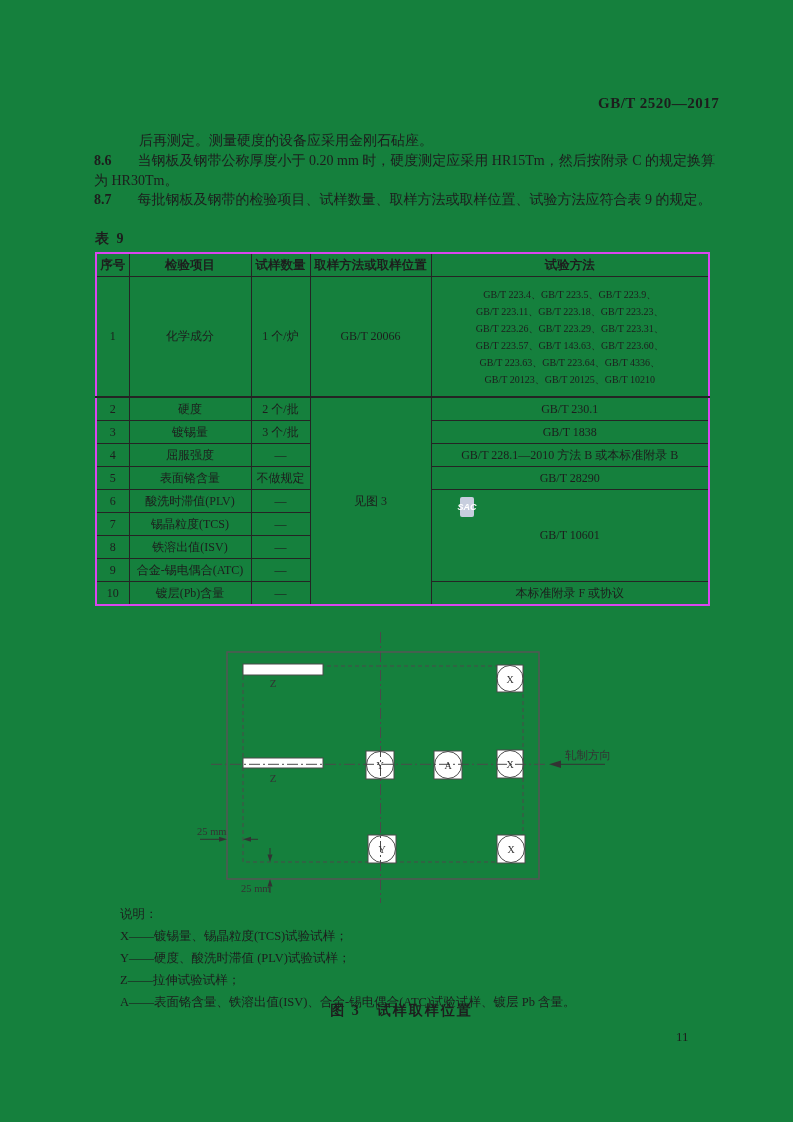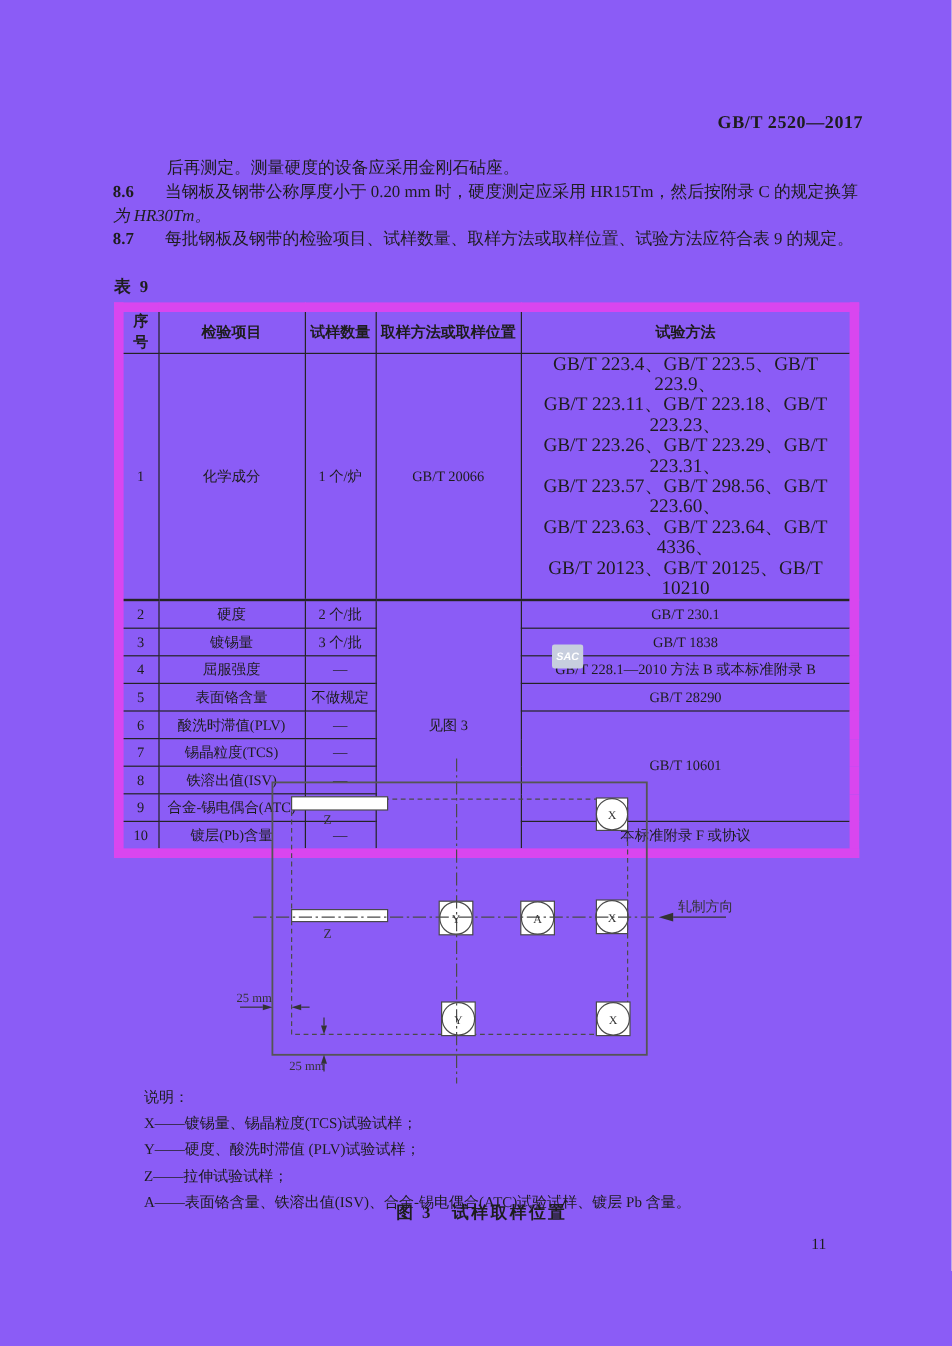--- a/index.html
+++ b/index.html
@@ -1,52 +1,52 @@
 <!DOCTYPE html>
 <html><head>
 <meta charset="utf-8">
 <style>
   html,body{margin:0;padding:0;background:#e8e8e8;}
-  .page{position:relative;width:793px;height:1122px;background:#8b5cf6;margin:0 auto;
+  .page{position:relative;width:793px;height:1122px;background:#15803d;margin:0 auto;
         font-family:"Liberation Serif","DejaVu Serif",serif;color:#1d1d1d;overflow:hidden;}
   .abs{position:absolute;}
   .doc-code{top:95px;left:598px;font-weight:bold;font-size:15px;letter-spacing:.5px;}
   .bodyline{left:94px;width:614px;font-size:14px;line-height:15px;white-space:nowrap;}
   .clause-num{font-weight:bold;margin-right:26px;}
   .tbl-title{top:230px;left:95px;width:613px;text-align:left;font-weight:bold;font-size:14px;letter-spacing:2px;}
   table.t9{position:absolute;top:252px;left:95px;width:613px;border-collapse:collapse;table-layout:fixed;
-           border:8px solid #d946ef;font-size:12px;}
+           border:2px solid #d946ef;font-size:12px;}
   table.t9 td{border:1px solid #242424;text-align:center;vertical-align:middle;padding:0 2px;
               overflow:hidden;}
   table.t9 tr.hdr td{height:22px;font-weight:bold;font-size:12.5px;}
   table.t9 tr.r1 td{height:119px;border-bottom-width:2px;}
   table.t9 tr.rn td{height:22px;}
-  td.meth-lines{text-align:left;padding-left:8px;line-height:17px;font-size:16px;}
-  .watermark{top:537px;left:460px;width:26px;height:20px;background:#c7cede;border-radius:2px;
+  td.meth-lines{text-align:left;padding-left:8px;line-height:17px;font-size:10px;}
+  .watermark{top:497px;left:460px;width:14px;height:20px;background:#c7cede;border-radius:2px;
              display:flex;align-items:center;justify-content:center;
              color:#ffffff;font-style:italic;font-weight:bold;font-size:9px;
              font-family:"Liberation Sans","DejaVu Sans",sans-serif;z-index:3;}
   .fig-svg{top:625px;left:0;width:793px;height:290px;}
   .notes{top:903px;left:120px;font-size:12.5px;line-height:22px;}
   .fig-caption{top:1002px;left:95px;width:613px;text-align:center;font-weight:bold;font-size:14px;letter-spacing:2px;}
   .page-num{top:1029px;left:676px;font-size:13px;text-align:right;}
   svg text{font-family:"Liberation Serif","DejaVu Serif",serif;fill:#333;}
 </style>
 </head>
 <body>
 
 <div class="page">
 
   <div class="abs doc-code">GB/T 2520—2017</div>
 
   <div class="abs bodyline" style="top:133px;margin-left:45px;">后再测定。测量硬度的设备应采用金刚石砧座。</div>
   <div class="abs bodyline" style="top:153px;">
     <span class="clause-num">8.6</span><span>当钢板及钢带公称厚度小于 0.20 mm 时，硬度测定应采用 HR15Tm，然后按附录 C 的规定换算</span>
   </div>
-  <div class="abs bodyline" style="top:173px;font-style:italic;">为 HR30Tm。</div>
+  <div class="abs bodyline" style="top:173px;">为 HR30Tm。</div>
   <div class="abs bodyline" style="top:192px;">
     <span class="clause-num">8.7</span><span>每批钢板及钢带的检验项目、试样数量、取样方法或取样位置、试验方法应符合表 9 的规定。</span>
   </div>
 
   <div class="abs tbl-title">表 9</div>
 
   <table class="t9">
     <colgroup>
       <col style="width:33px">
         <col style="width:122px">
@@ -64,21 +64,21 @@
     </tr>
     <tr class="r1">
       <td>1</td>
       <td>化学成分</td>
       <td>1 个/炉</td>
       <td>GB/T 20066</td>
       <td class="meth-lines">
         <div>GB/T 223.4、GB/T 223.5、GB/T 223.9、</div>
         <div>GB/T 223.11、GB/T 223.18、GB/T 223.23、</div>
         <div>GB/T 223.26、GB/T 223.29、GB/T 223.31、</div>
-        <div>GB/T 223.57、GB/T 298.56、GB/T 223.60、</div>
+        <div>GB/T 223.57、GB/T 143.63、GB/T 223.60、</div>
         <div>GB/T 223.63、GB/T 223.64、GB/T 4336、</div>
         <div>GB/T 20123、GB/T 20125、GB/T 10210</div>
       </td>
     </tr>
     <tr class="rn">
       <td>2</td>
       <td>硬度</td>
       <td>2 个/批</td>
       <td rowspan="9">见图 3</td>
       <td>GB/T 230.1</td>

